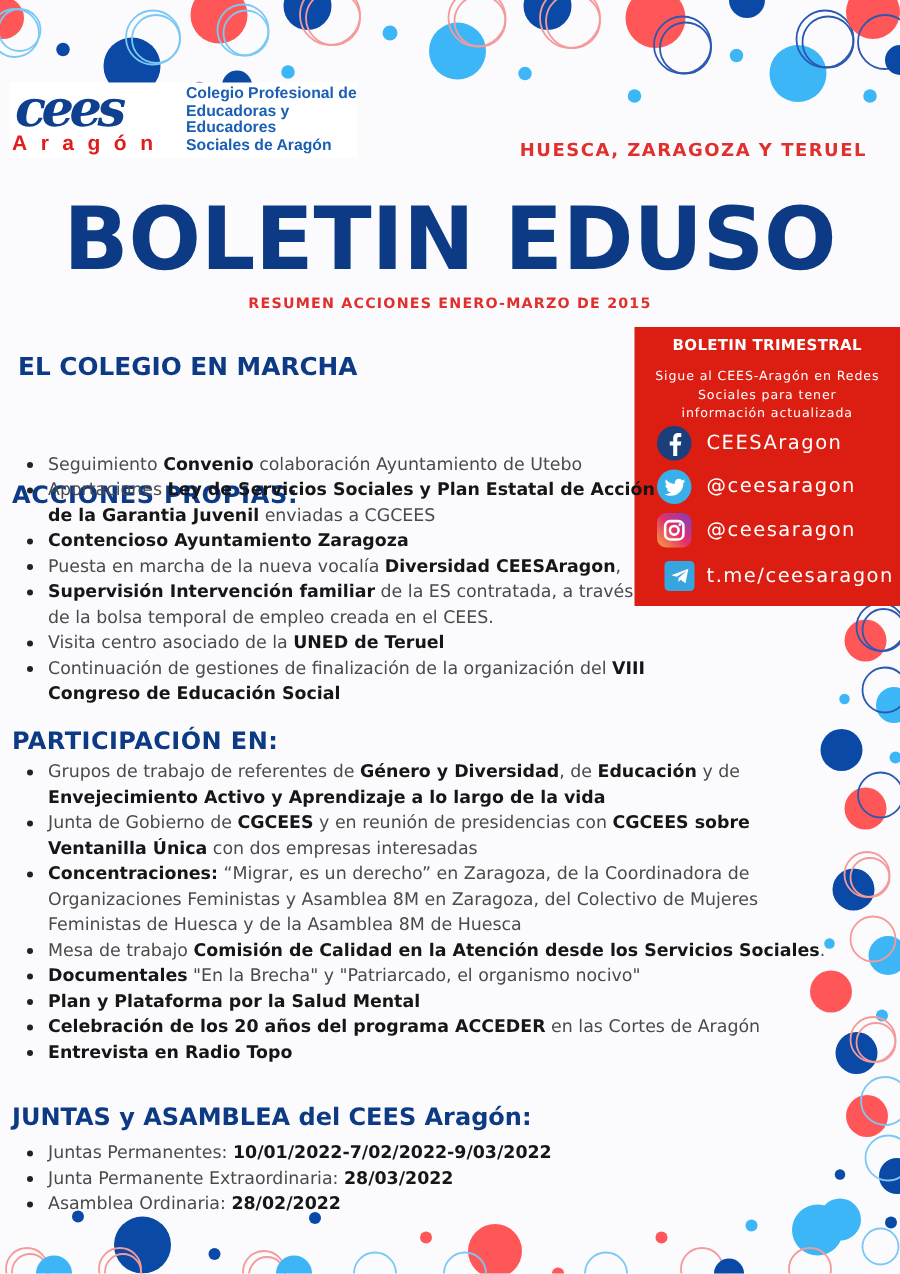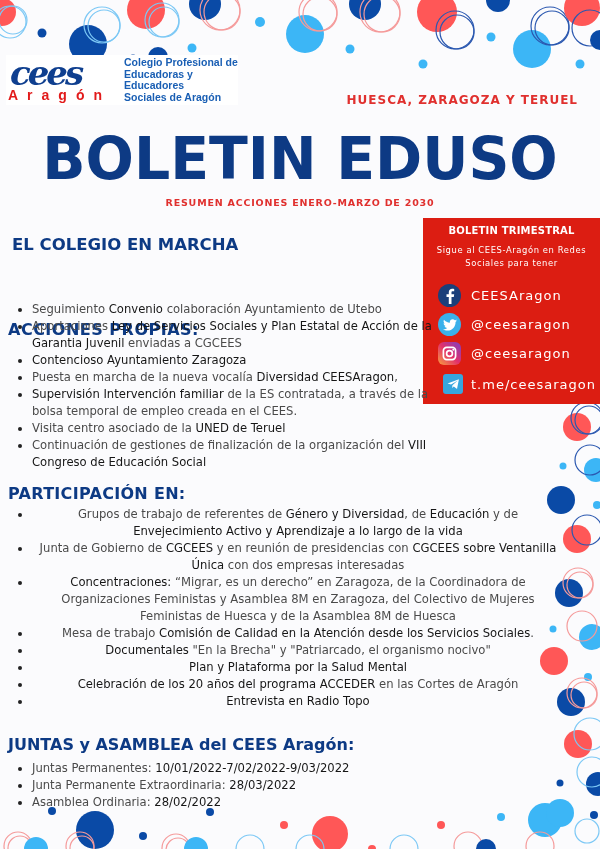--- a/index.html
+++ b/index.html
@@ -69,21 +69,21 @@
   ul.bullets {
     position: absolute; margin: 0; padding: 0 0 0 24px; list-style: none;
     font-family: "DejaVu Sans", sans-serif; font-size: 11.6px; line-height: 17px;
     color: #4a4a4a;
   }
   ul.bullets li { position: relative; }
   ul.bullets li::before {
     content: ""; position: absolute; left: -14px; top: 7px; width: 4px; height: 4px;
     border-radius: 50%; background: #222;
   }
-  ul.bullets b { color: #161616; font-weight: normal; }
+  ul.bullets b { color: #161616; font-weight: bold; }
 </style>
 </head>
 <body>
 
 <svg class="deco" width="600" height="849" viewBox="0 0 600 849">
 
   <circle cx="2" cy="12" r="14" fill="#ff5757"></circle>
   <circle cx="10" cy="22" r="16" fill="none" stroke="#7cc8f5" stroke-width="1.2"></circle>
   <circle cx="13" cy="20" r="14" fill="none" stroke="#7cc8f5" stroke-width="1.2"></circle>
   <circle cx="42" cy="33" r="4.5" fill="#0a4aa6"></circle>
@@ -185,27 +185,28 @@
   <div class="logo-text">
     <div>Colegio Profesional de</div>
     <div>Educadoras y</div>
     <div>Educadores</div>
     <div>Sociales de Aragón</div>
   </div>
 </div>
 
 <div class="regions">HUESCA, ZARAGOZA Y TERUEL</div>
 <div class="main-title">BOLETIN EDUSO</div>
-<div class="subtitle">RESUMEN ACCIONES ENERO-MARZO DE 2030</div>
+<div class="subtitle">RESUMEN ACCIONES ENERO-MARZO DE 2015</div>
 
 <div class="red-box">
   <div class="rb-title">BOLETIN TRIMESTRAL</div>
   <div class="rb-text">
     <div>Sigue al CEES-Aragón en Redes</div>
     <div>Sociales para tener</div>
+    <div>información actualizada</div>
   </div>
   <div class="social" style="top:66px;">
     <span class="ico" style="background:#1b3f7a;">
       <svg width="12" height="16" viewBox="0 0 12 16">
           <path d="M7.5 16V9h2.3l.4-2.7H7.5V4.6c0-.8.2-1.3 1.3-1.3h1.4V.9C10 .8 9.1.7 8.2.7 6.2.7 4.8 1.9 4.8 4.2v2.1H2.5V9h2.3v7z" fill="#fff"></path>
         </svg>
     </span>
     <span class="lbl">CEESAragon</span>
   </div>
   <div class="social" style="top:95px;">
@@ -244,21 +245,21 @@
     <li>Aportaciones <b>Ley de Servicios Sociales y Plan Estatal de Acción de la Garantia Juvenil</b> enviadas a CGCEES</li>
     <li><b>Contencioso Ayuntamiento Zaragoza</b></li>
     <li>Puesta en marcha de la nueva vocalía <b>Diversidad CEESAragon</b>,</li>
     <li><b>Supervisión Intervención familiar</b> de la ES contratada, a través de la bolsa temporal de empleo creada en el CEES.</li>
     <li>Visita centro asociado de la <b>UNED de Teruel</b></li>
     <li>Continuación de gestiones de finalización de la organización del <b>VIII Congreso de Educación Social</b></li>
   </ul>
 
 <div class="h-section" style="left:8px;top:484px;font-size:16px;letter-spacing:0.3px;">PARTICIPACIÓN EN:</div>
 
-<ul class="bullets" id="list-part" style="left:8px;top:506px;width:532px;text-align:center;">
+<ul class="bullets" id="list-part" style="left:8px;top:506px;width:532px;">
     <li>Grupos de trabajo de referentes de <b>Género y Diversidad</b>, de <b>Educación</b> y de <b>Envejecimiento Activo y Aprendizaje a lo largo de la vida</b></li>
     <li>Junta de Gobierno de <b>CGCEES</b> y en reunión de presidencias con <b>CGCEES sobre Ventanilla Única</b> con dos empresas interesadas</li>
     <li><b>Concentraciones:</b> “Migrar, es un derecho” en Zaragoza, de la Coordinadora de Organizaciones Feministas y Asamblea 8M en Zaragoza, del Colectivo de Mujeres Feministas de Huesca y de la Asamblea 8M de Huesca</li>
     <li>Mesa de trabajo <b>Comisión de Calidad en la Atención desde los Servicios Sociales</b>.</li>
     <li><b>Documentales</b> "En la Brecha" y "Patriarcado, el organismo nocivo"</li>
     <li><b>Plan y Plataforma por la Salud Mental</b></li>
     <li><b>Celebración de los 20 años del programa ACCEDER</b> en las Cortes de Aragón</li>
     <li><b>Entrevista en Radio Topo</b></li>
   </ul>
 

